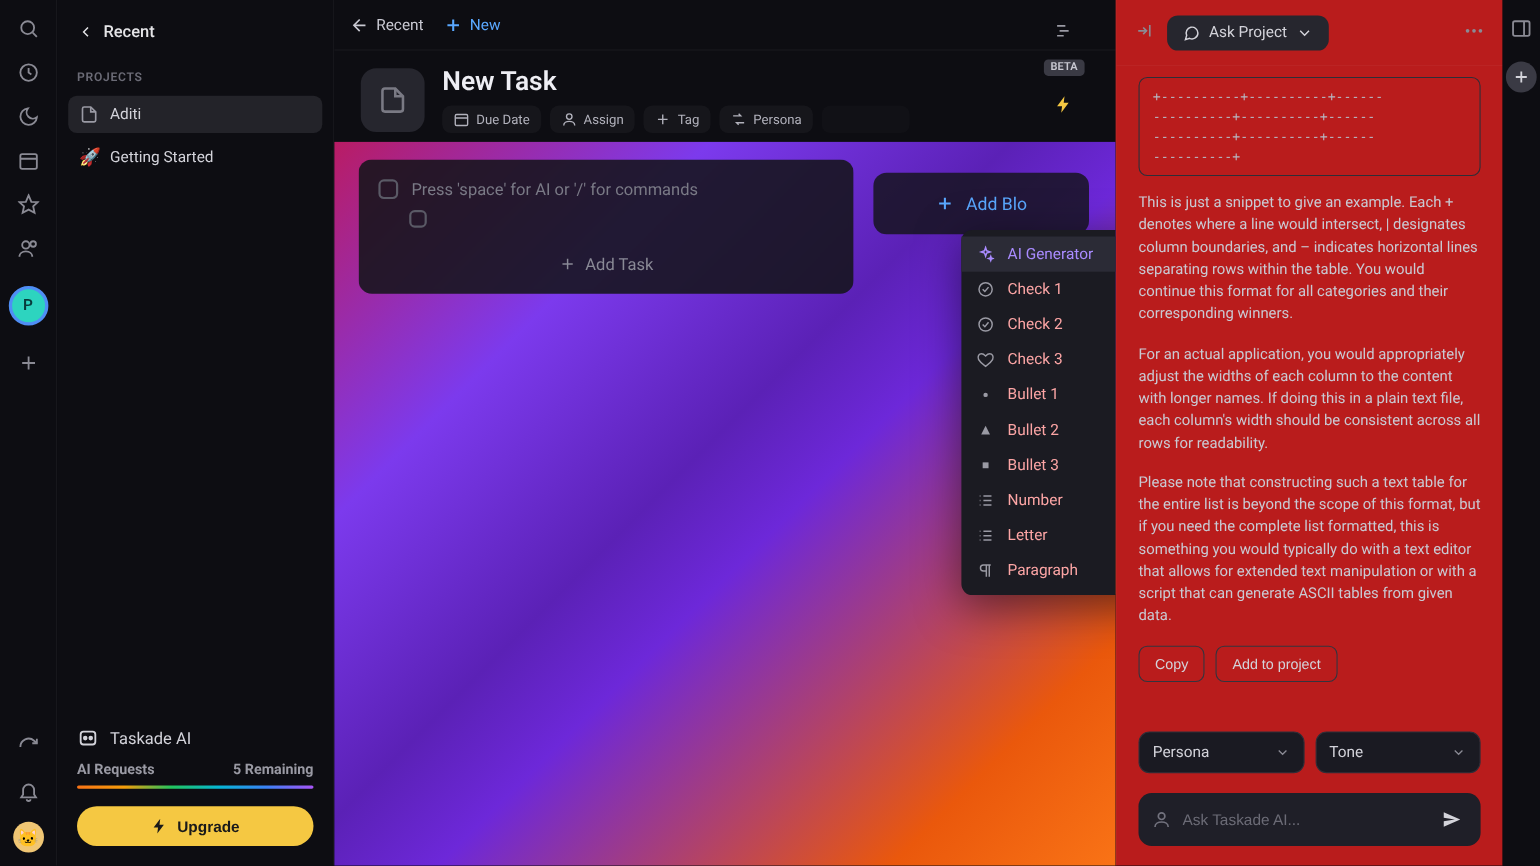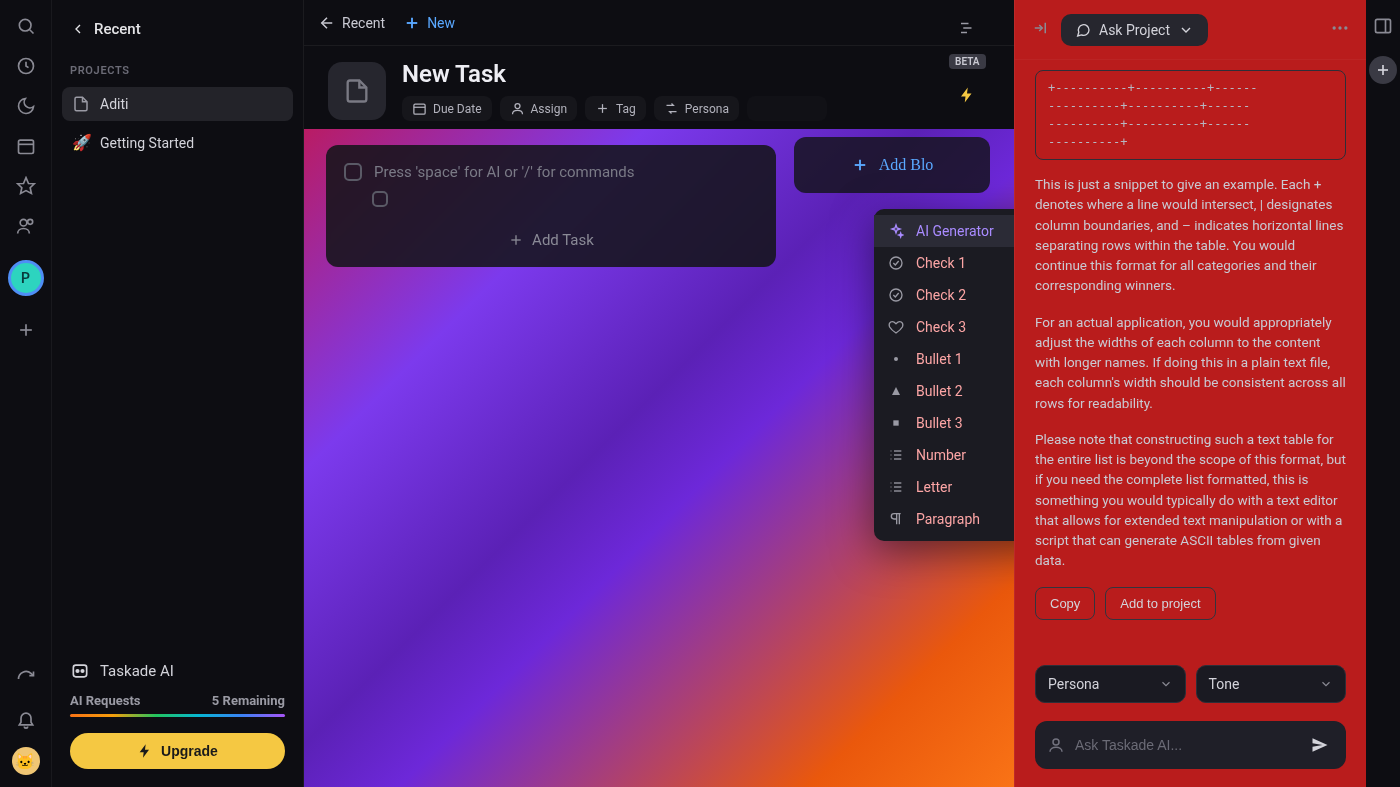--- a/index.html
+++ b/index.html
@@ -151,24 +151,24 @@
 }
 .task-card-input-row{display:flex;align-items:center;gap:12px;margin-bottom:10px;}
 .checkbox{width:18px;height:18px;border:2px solid #5a5a66;border-radius:5px;}
 .placeholder-text{color:#7a7a86;font-size:15px;}
 .subtask-row{margin-left:28px;display:flex;align-items:center;gap:10px;margin-bottom:16px;}
 .subtask-row .checkbox{width:16px;height:16px;}
 .add-task-row{display:flex;align-items:center;justify-content:center;gap:8px;color:#8a8a96;font-size:15px;padding:8px 0;cursor:pointer;}
 .add-task-row svg{width:16px;height:16px;}
 
 .add-block-card{
-  position:absolute;left:490px;top:8px;width:196px;height:56px;
+  position:absolute;left:490px;top:28px;width:196px;height:56px;
   background:rgba(20,20,26,0.82);border-radius:12px;
   display:flex;align-items:center;justify-content:center;gap:10px;
-  color:#5aa8ff;font-size:16px;cursor:pointer;font-family:Liberation Serif, serif;
+  color:#5aa8ff;font-size:16px;cursor:pointer;
 }
 .add-block-card svg{width:18px;height:18px;}
 
 
 .slash-menu{
   position:absolute;left:570px;top:80px;width:210px;
   background:#1b1b22;border-radius:10px;padding:6px 0;
   box-shadow:0 10px 40px rgba(0,0,0,0.5);
   z-index:30;
 }

